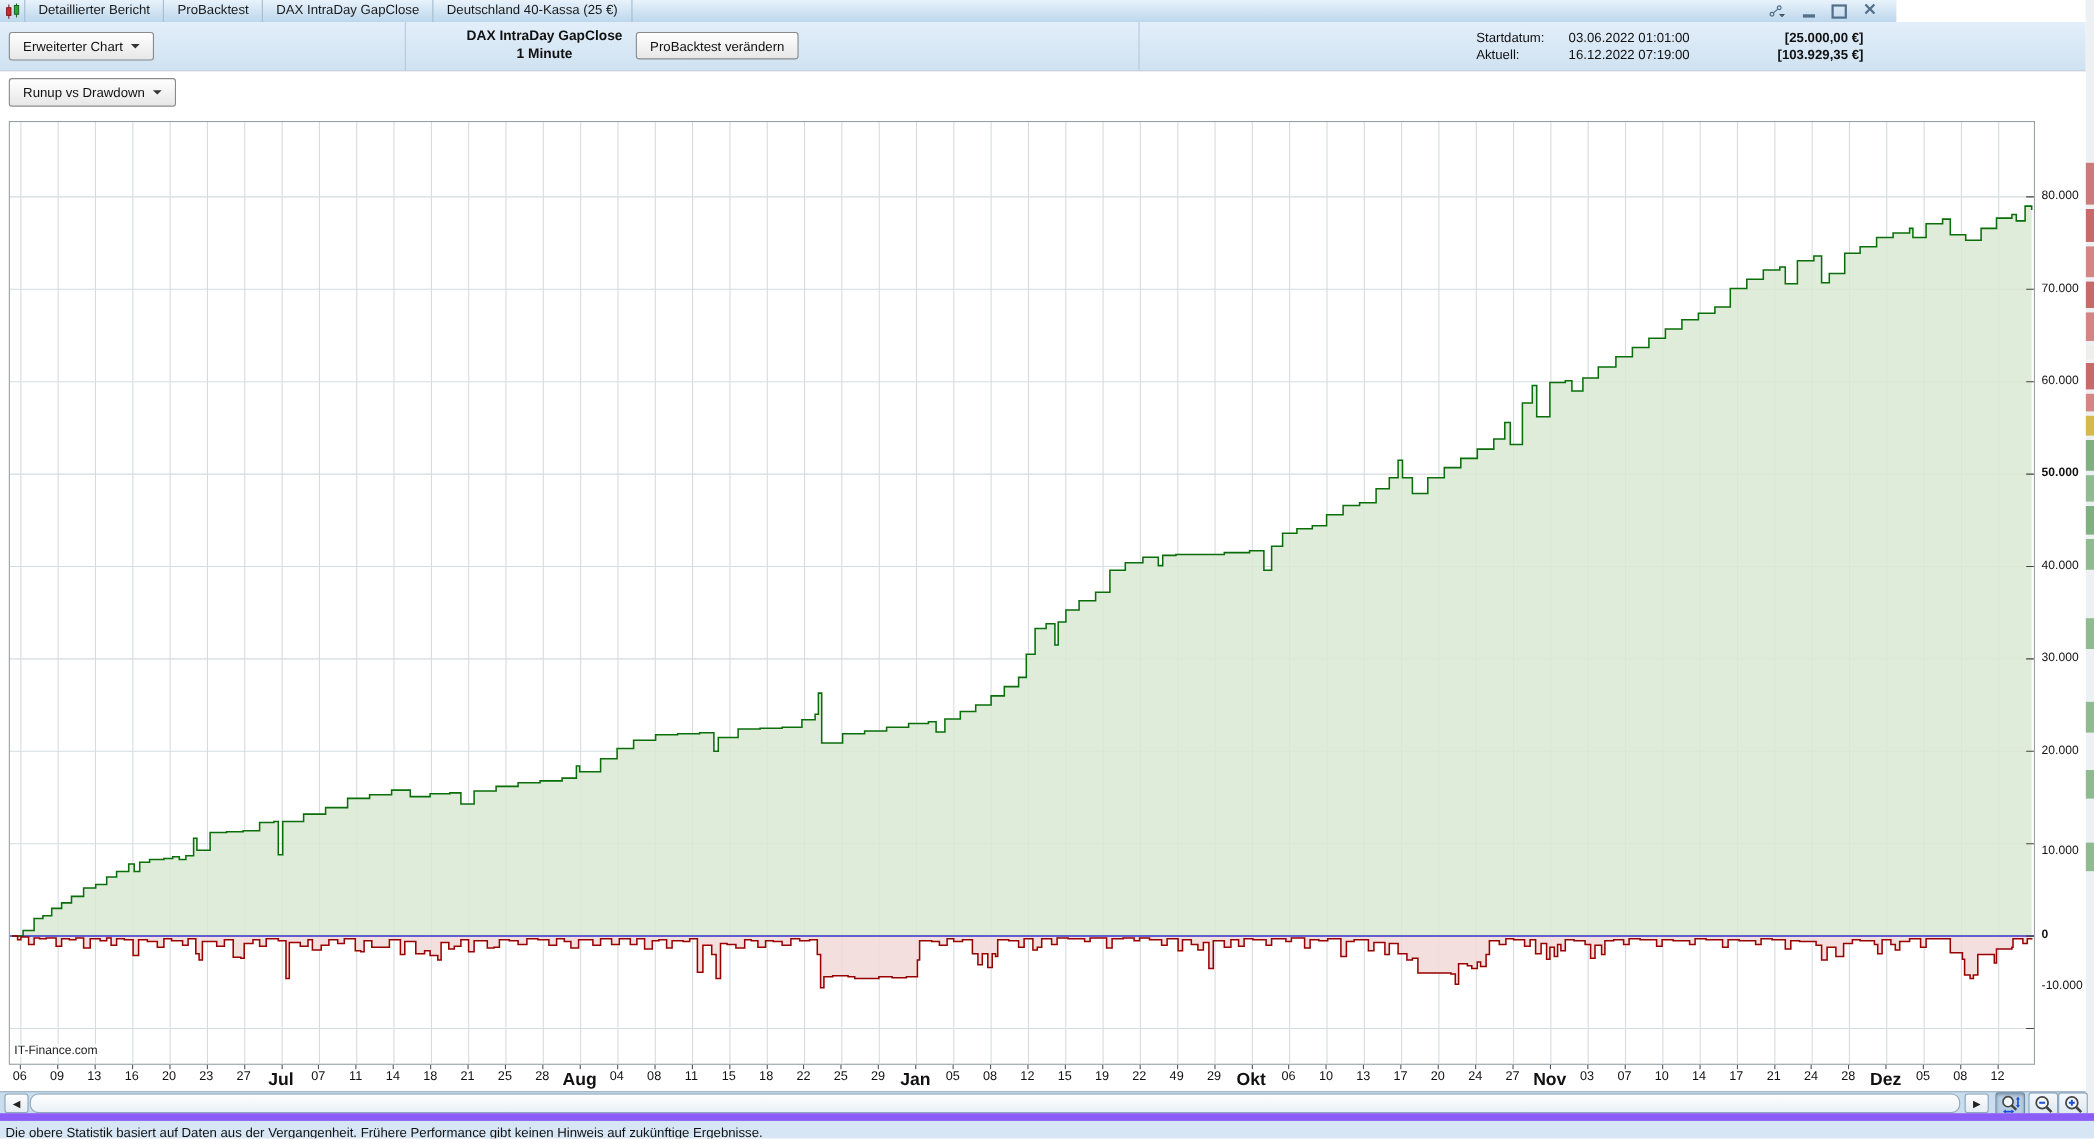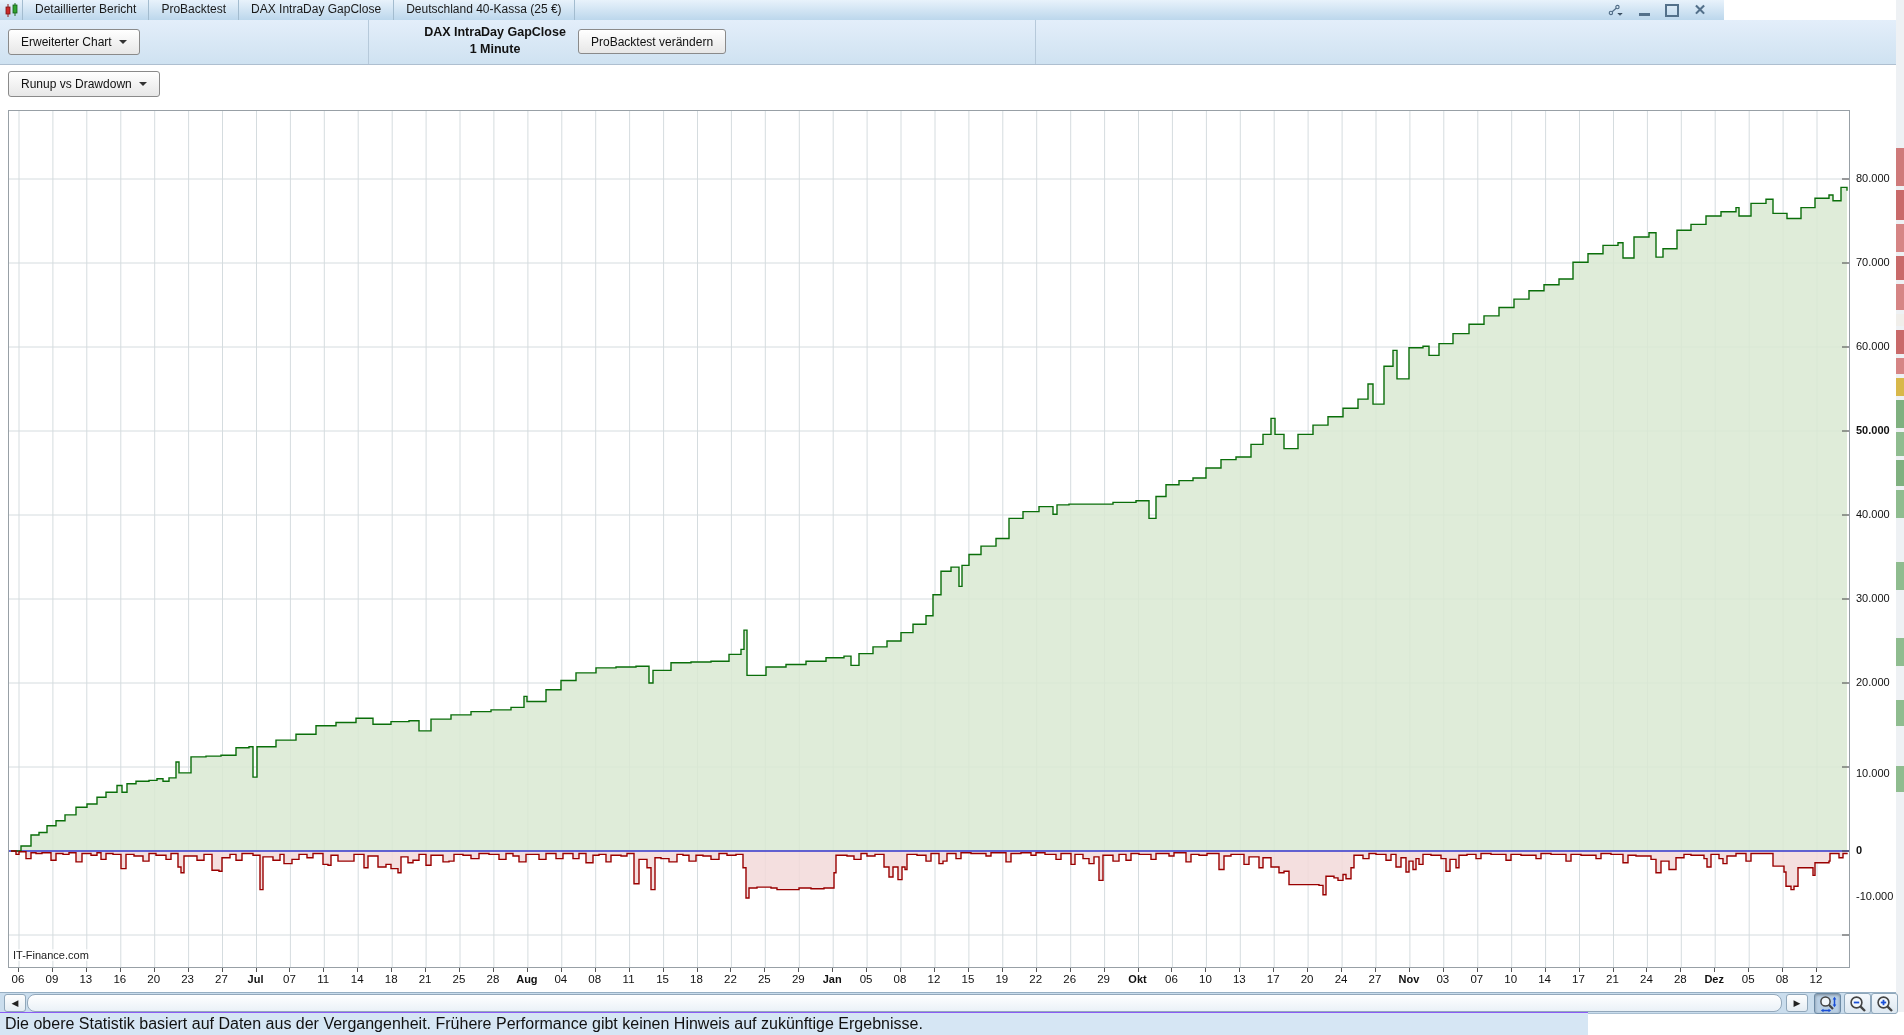--- a/index.html
+++ b/index.html
@@ -33,37 +33,37 @@
   
   .chart-region{position:absolute;left:0;top:65px;width:1896px;height:927px;background:#fff;}
   .series-btn{position:absolute;left:8px;top:6px;height:24px;}
   .plot{position:absolute;left:8px;top:45px;width:1840px;height:856px;border:1px solid #98a0a6;background:#fff;}
   .plot svg{display:block;}
   .yaxis{position:absolute;left:1853px;top:45px;width:42px;height:858px;font-size:11px;color:#111;}
   .ylabel{position:absolute;left:3px;white-space:nowrap;}
   .ylabel.bold{font-weight:bold;}
   .xaxis{position:absolute;left:8px;top:903px;width:1842px;height:24px;font-size:11.5px;color:#111;}
   .xlabel{position:absolute;top:5px;width:44px;text-align:center;}
-  .xlabel.month{font-weight:bold;font-size:11px;}
+  .xlabel.month{font-weight:bold;font-size:16px;}
   .xtick{position:absolute;top:0;width:1px;height:4px;background:#555;}
   .watermark{position:absolute;left:11px;top:884px;font-size:11px;color:#222;background:rgba(255,255,255,.7);padding:0 2px;}
   
   .hscroll{position:absolute;left:0;top:992px;width:1896px;height:20px;background:#cadded;
     border-top:1px solid #97afc3;border-bottom:1px solid #a9bfd2;}
   .scroll-arrow{position:absolute;top:1px;width:20px;height:16px;background:linear-gradient(#fefefe,#e4ecf3);
     border:1px solid #90a7ba;border-radius:3px;display:flex;align-items:center;justify-content:center;
     font-size:9px;color:#222;cursor:default;}
   .scroll-thumb{position:absolute;left:27px;top:1px;width:1753px;height:16px;
     background:linear-gradient(#ffffff,#eaf1f7);border:1px solid #93a8bb;border-radius:8px;cursor:default;}
   .zoom-btn{position:absolute;top:0;width:25px;height:19px;background:linear-gradient(#f4f8fc,#dde8f1);
     border:1px solid #8ea6ba;border-radius:3px;display:flex;align-items:center;justify-content:center;cursor:default;}
   .zoom-btn.pressed{background:#b9cfe4;box-shadow:inset 0 1px 3px rgba(0,0,0,.35);border-color:#6c8aa5;}
   
-  .statusbar{position:absolute;left:0;top:1012px;width:1588px;height:23px;background:#d6e6f4;
-    border-top:1px solid #8b5cf6;font-size:16px;color:#111;line-height:22px;padding-left:5px;box-sizing:border-box;}
+  .statusbar{position:absolute;left:0;top:1012px;width:1904px;height:23px;background:#d6e6f4;
+    border-top:7px solid #8b5cf6;font-size:12px;color:#111;line-height:22px;padding-left:5px;box-sizing:border-box;}
   
   .bg-strip{position:absolute;left:1896px;top:0;width:8px;height:1012px;background:#eef1f4;}
   .strip-block{position:absolute;left:0;width:8px;}
 </style>
 </head>
 <body>
 
 <div class="stage">
 
   <div class="bg-strip">
@@ -126,20 +126,32 @@
     <div class="vsep" style="left:1035px"></div>
     <div class="btn chart-type-btn">
       <span>Erweiterter Chart</span>
       <span class="caret"></span>
     </div>
     <div class="title-block">
       <div>DAX IntraDay GapClose</div>
       <div>1 Minute</div>
     </div>
     <button class="btn modify-btn">ProBacktest verändern</button>
+    <div class="backtest-info">
+      <div class="info-row">
+        <span>Startdatum:</span>
+        <span>03.06.2022 01:01:00</span>
+        <span class="info-amount">[25.000,00 €]</span>
+      </div>
+      <div class="info-row">
+        <span>Aktuell:</span>
+        <span>16.12.2022 07:19:00</span>
+        <span class="info-amount">[103.929,35 €]</span>
+      </div>
+    </div>
   </div>
 
   <div class="chart-region">
     <div class="btn series-btn">
       <span>Runup vs Drawdown</span>
       <span class="caret"></span>
     </div>
     <div class="plot">
       <svg width="1840" height="856" viewBox="0 0 1840 856">
           <line x1="10.0" y1="0" x2="10.0" y2="856" stroke="#d5dcdf" stroke-width="1"></line>
@@ -292,21 +304,21 @@
         <div class="xlabel" style="left: 870px;">08</div>
         <div class="xtick" style="left: 926px;"></div>
         <div class="xlabel" style="left: 904px;">12</div>
         <div class="xtick" style="left: 959.9px;"></div>
         <div class="xlabel" style="left: 937.9px;">15</div>
         <div class="xtick" style="left: 993.8px;"></div>
         <div class="xlabel" style="left: 971.8px;">19</div>
         <div class="xtick" style="left: 1027.7px;"></div>
         <div class="xlabel" style="left: 1005.7px;">22</div>
         <div class="xtick" style="left: 1061.7px;"></div>
-        <div class="xlabel" style="left: 1039.7px;">26</div>
+        <div class="xlabel" style="left: 1039.7px;">49</div>
         <div class="xtick" style="left: 1095.6px;"></div>
         <div class="xlabel" style="left: 1073.6px;">29</div>
         <div class="xtick" style="left: 1129.5px;"></div>
         <div class="xlabel month" style="left: 1107.5px;">Okt</div>
         <div class="xtick" style="left: 1163.4px;"></div>
         <div class="xlabel" style="left: 1141.4px;">06</div>
         <div class="xtick" style="left: 1197.4px;"></div>
         <div class="xlabel" style="left: 1175.4px;">10</div>
         <div class="xtick" style="left: 1231.3px;"></div>
         <div class="xlabel" style="left: 1209.3px;">13</div>

